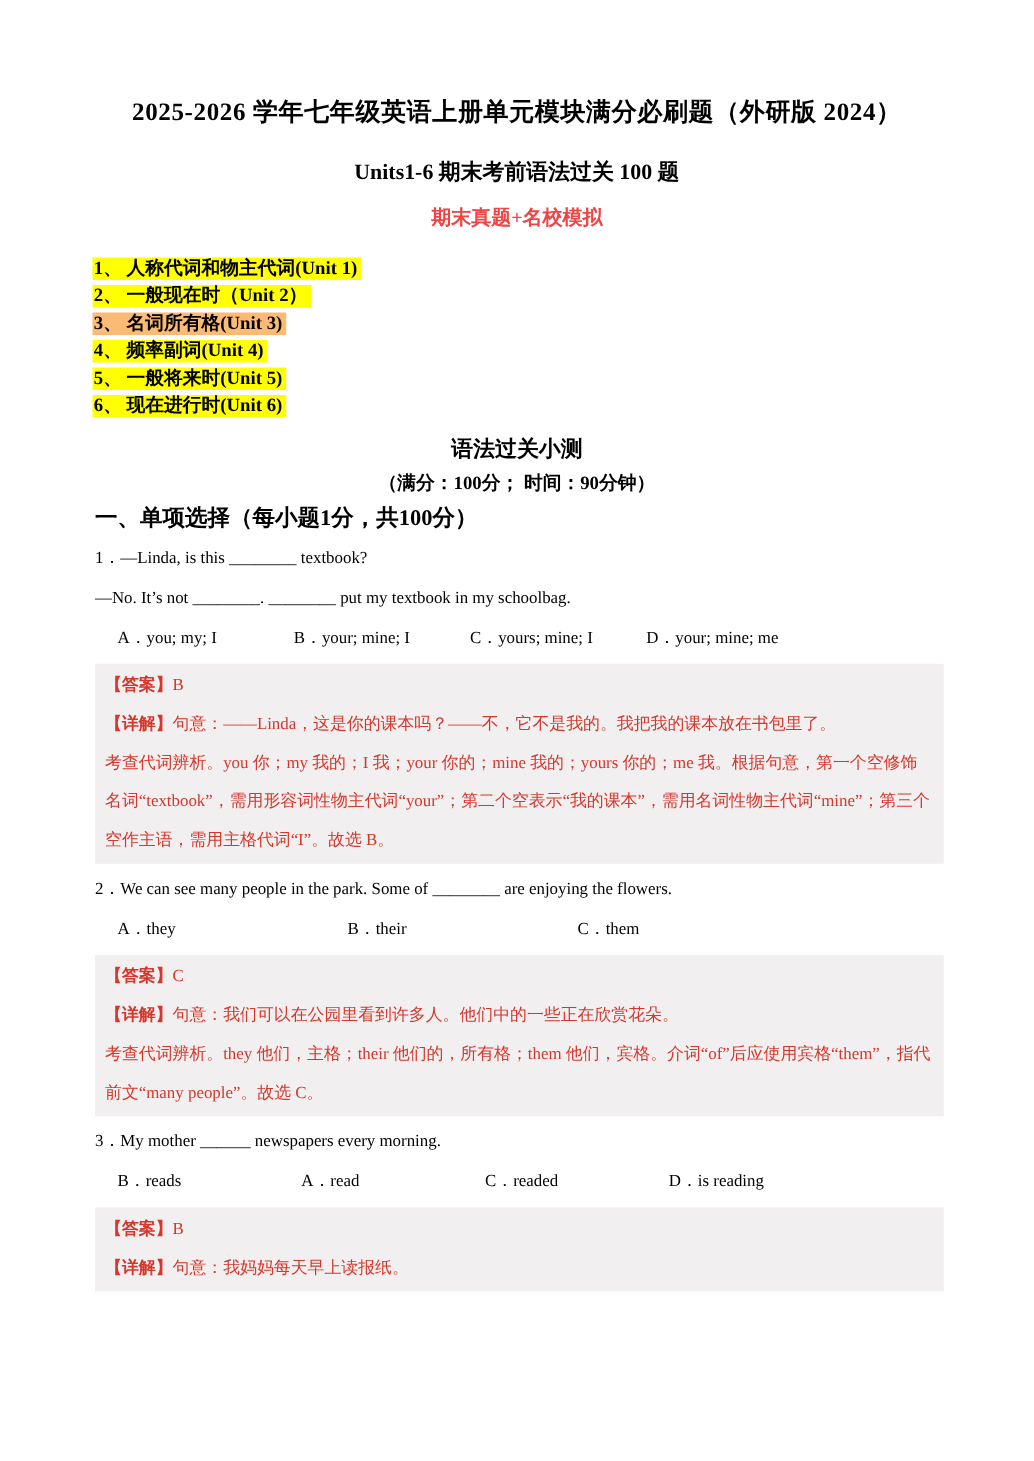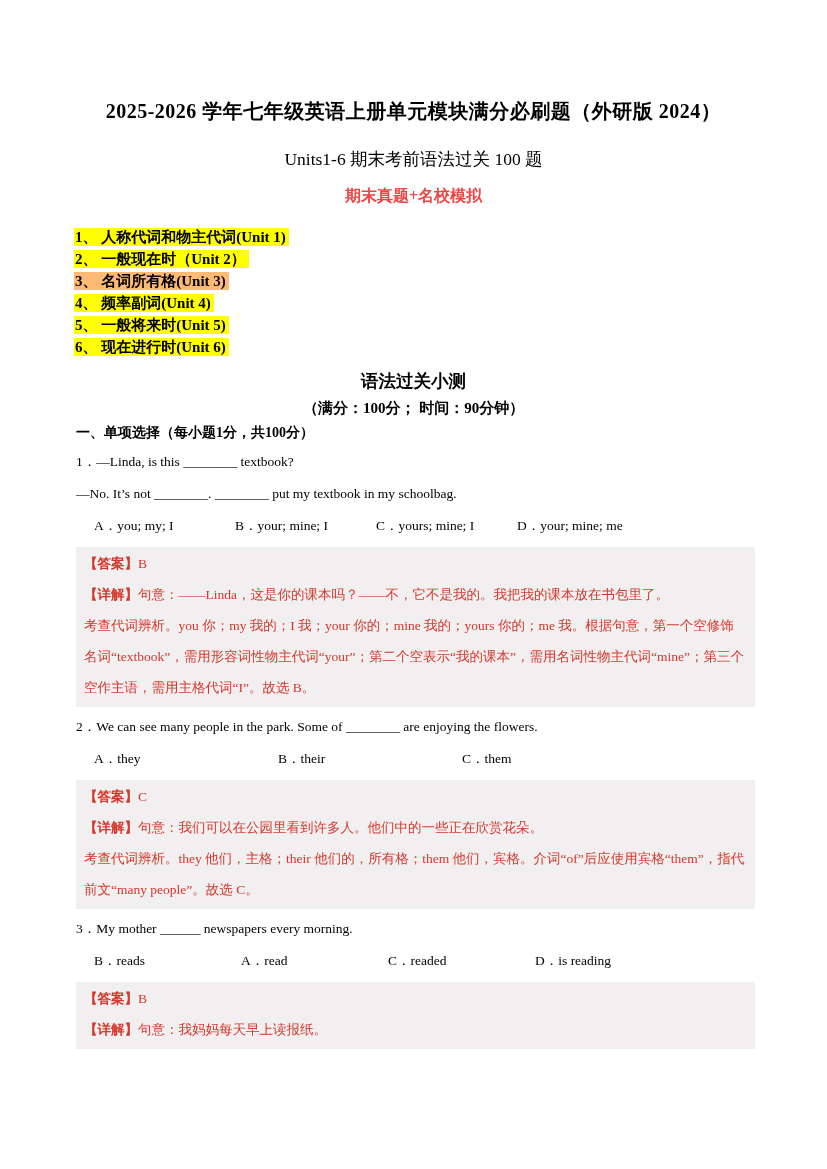--- a/index.html
+++ b/index.html
@@ -3,35 +3,35 @@
 <meta charset="utf-8">
 <style>
   * { margin:0; padding:0; box-sizing:border-box; }
   html,body { background:#ffffff; }
   .page {
     width:827px; height:1169px; background:#ffffff; overflow:hidden;
     font-family:"Liberation Serif","DejaVu Serif",serif; color:#000000;
     position:relative;
   }
   .title {
-    padding-top:98px; text-align:center; font-weight:bold; font-size:20px;
+    padding-top:76px; text-align:center; font-weight:bold; font-size:20px;
     letter-spacing:0.5px;
   }
-  .subtitle { text-align:center; font-weight:normal; font-size:17.5px; margin-top:22px; }
+  .subtitle { text-align:center; font-weight:bold; font-size:17.5px; margin-top:22px; }
   .banner   { text-align:center; font-weight:bold; font-size:16px; margin-top:15px; }
 
   .toc { margin:19px 0 0 74px; font-weight:bold; font-size:15px; }
   .toc-row { height:22px; line-height:22px; }
   .hl { padding:1px 3px 1px 1px; }
 
   .quiz-title { text-align:center; font-weight:bold; font-size:17.5px; margin-top:11px; }
   .quiz-meta  { text-align:center; font-weight:bold; font-size:15px;   margin-top:6px;  }
 
   .content { margin:0 72px 0 76px; }
-  .section-heading { font-weight:bold; font-size:14px; margin-top:6px; }
+  .section-heading { font-weight:bold; font-size:18px; margin-top:6px; }
 
   .q-line { font-size:13.5px; line-height:32px; }
   .question { margin-top:4px; }
   .q-options { display:flex; font-size:13.5px; line-height:32px; padding-left:18px; }
   .q-options .opt { display:inline-block; white-space:nowrap; }
   .opts-q1 .opt { width:141px; }
   .opts-q2 .opt { width:184px; }
   .opts-q3 .opt { width:147px; }
   .q-options .opt:last-child { width:auto; }
 

